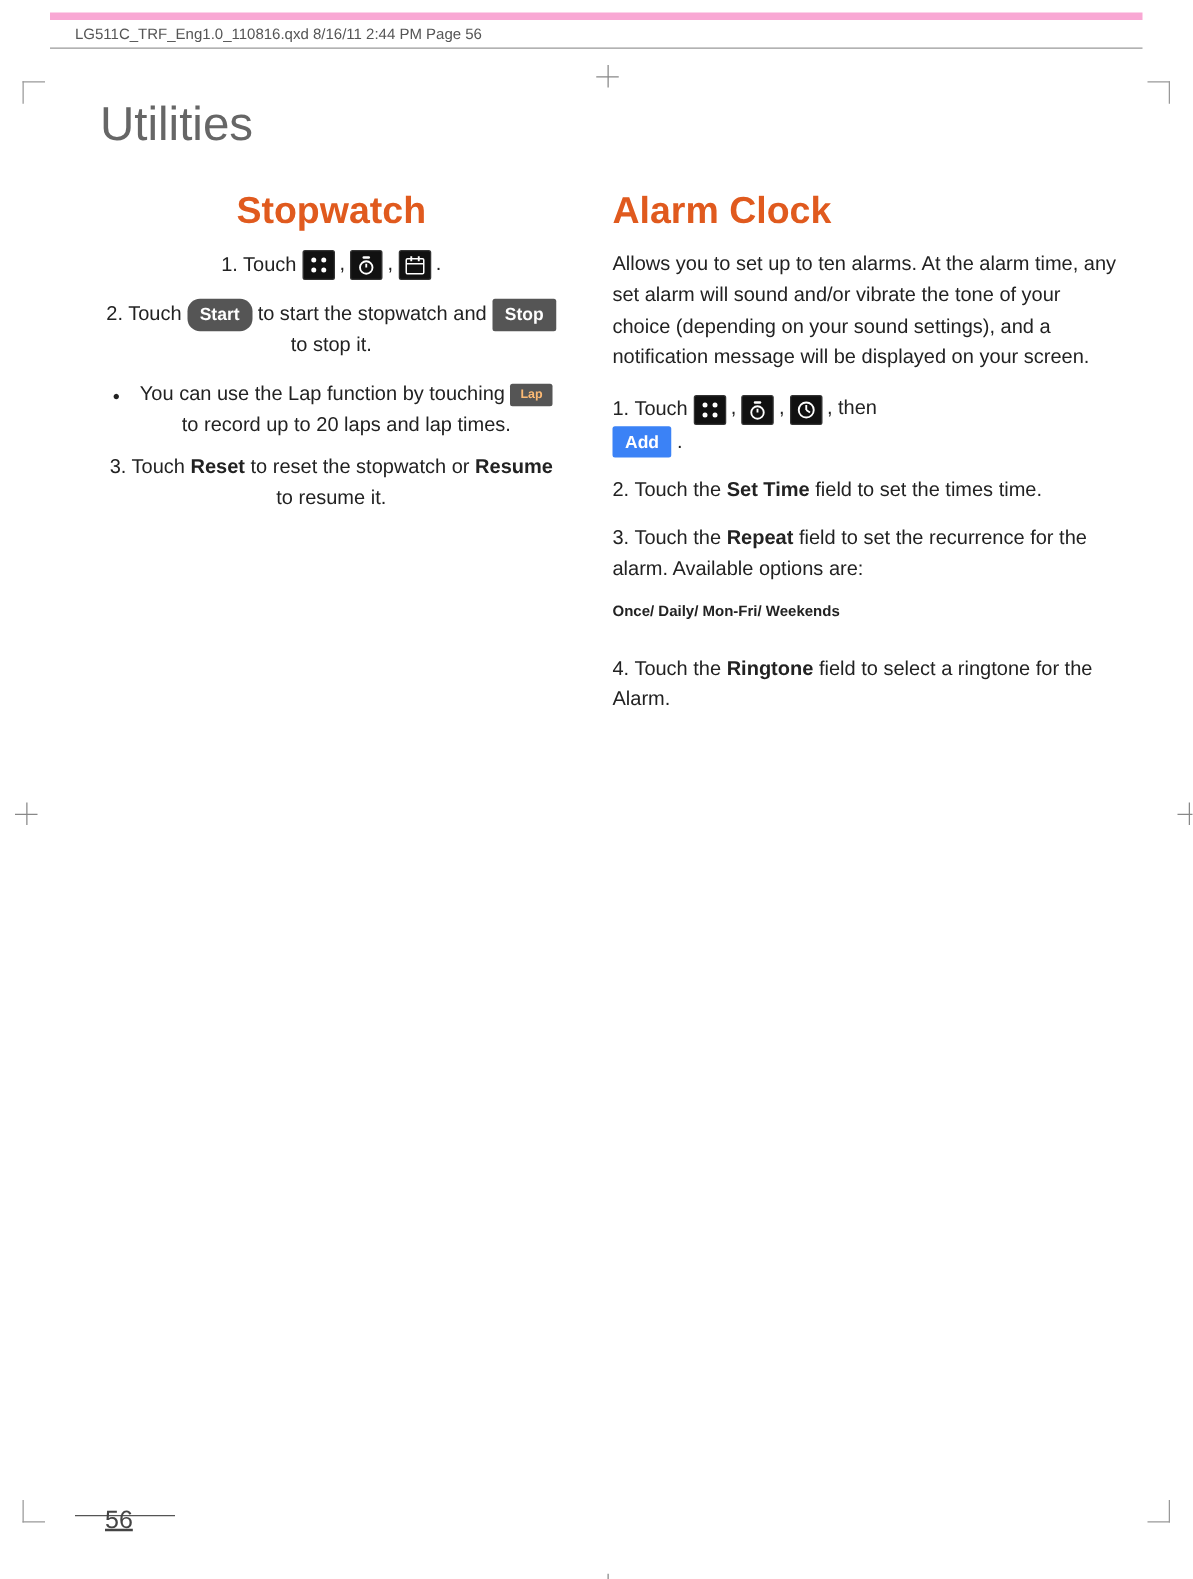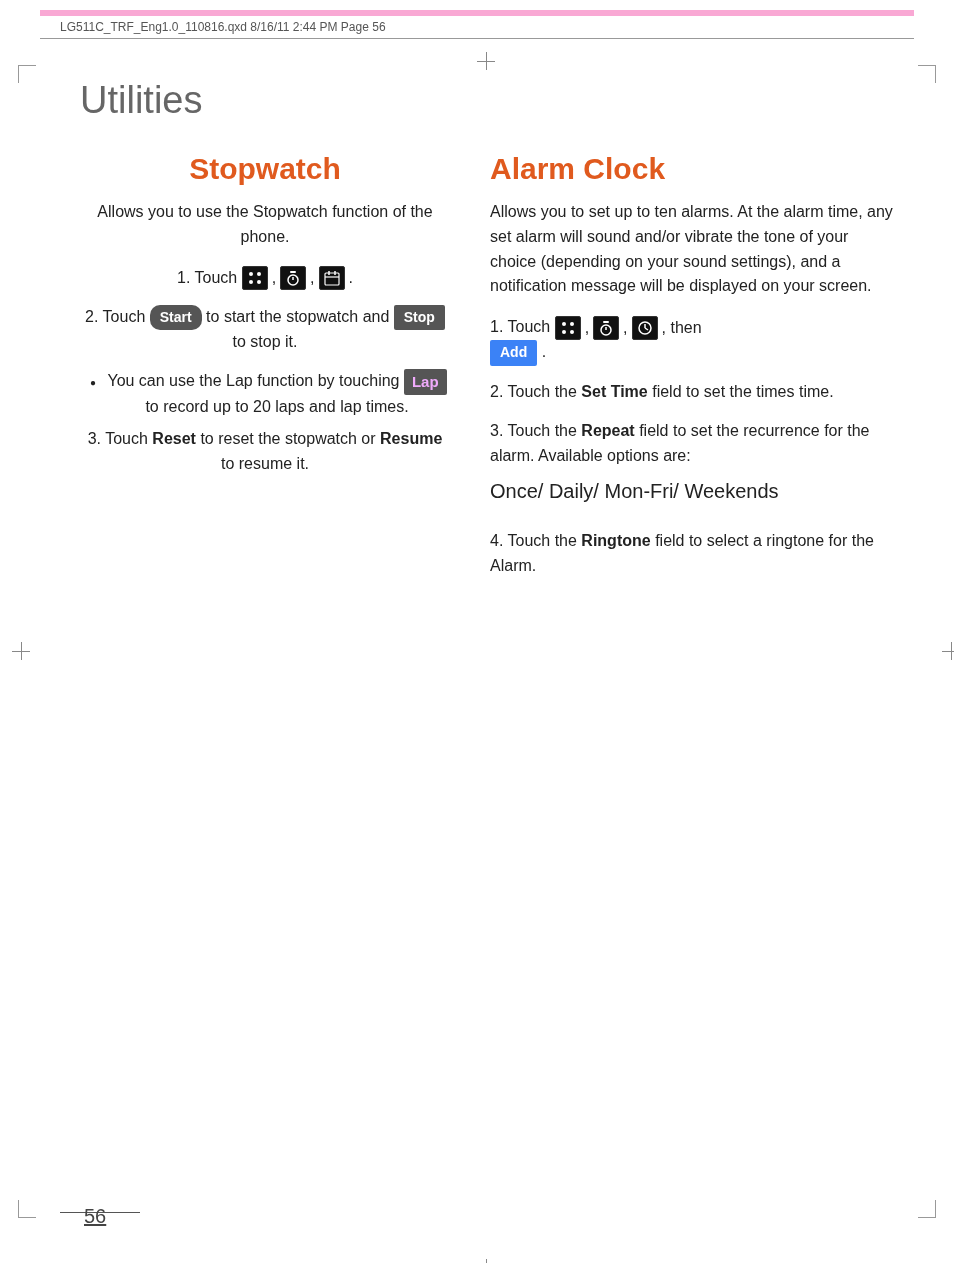--- a/index.html
+++ b/index.html
@@ -190,22 +190,22 @@
       font-size: 14px;
       font-weight: bold;
       padding: 2px 10px;
       border-radius: 2px;
       vertical-align: middle;
     }
 
     .btn-lap {
       display: inline-block;
       background: #555;
-      color: #f0abfc;
-      font-size: 15px;
+      color: #fdba74;
+      font-size: 10px;
       font-weight: bold;
       padding: 1px 8px;
       border-radius: 2px;
       vertical-align: middle;
     }
 
     .btn-add {
       display: inline-block;
       background: #3b82f6;
       color: #fff;
@@ -217,22 +217,22 @@
     }
 
     
     .options-block {
       margin-left: 0;
       margin-top: 8px;
       margin-bottom: 8px;
     }
 
     .options-text {
-      font-size: 20px;
-      font-weight: normal;
+      font-size: 12px;
+      font-weight: bold;
       color: #222;
       line-height: 1.55;
     }
 
     
     .page-number {
       position: absolute;
       bottom: 45px;
       left: 84px;
       font-size: 20px;
@@ -293,21 +293,20 @@
   </div>
 
   <div class="content">
 
     <h1 class="page-title">Utilities</h1>
 
     <div class="two-col">
 
       <div class="col-left">
         <h2 class="section-heading">Stopwatch</h2>
-        <p class="body-text">Allows you to use the Stopwatch function of the phone.</p>
 
         <div class="numbered-item">
           <span class="num-content">
             <span>1. Touch</span>
             
             <span class="icon-group">
               <span class="icon-box">
                 <svg viewBox="0 0 16 16">
                     <circle cx="4" cy="4" r="2"></circle>
                     <circle cx="12" cy="4" r="2"></circle>

